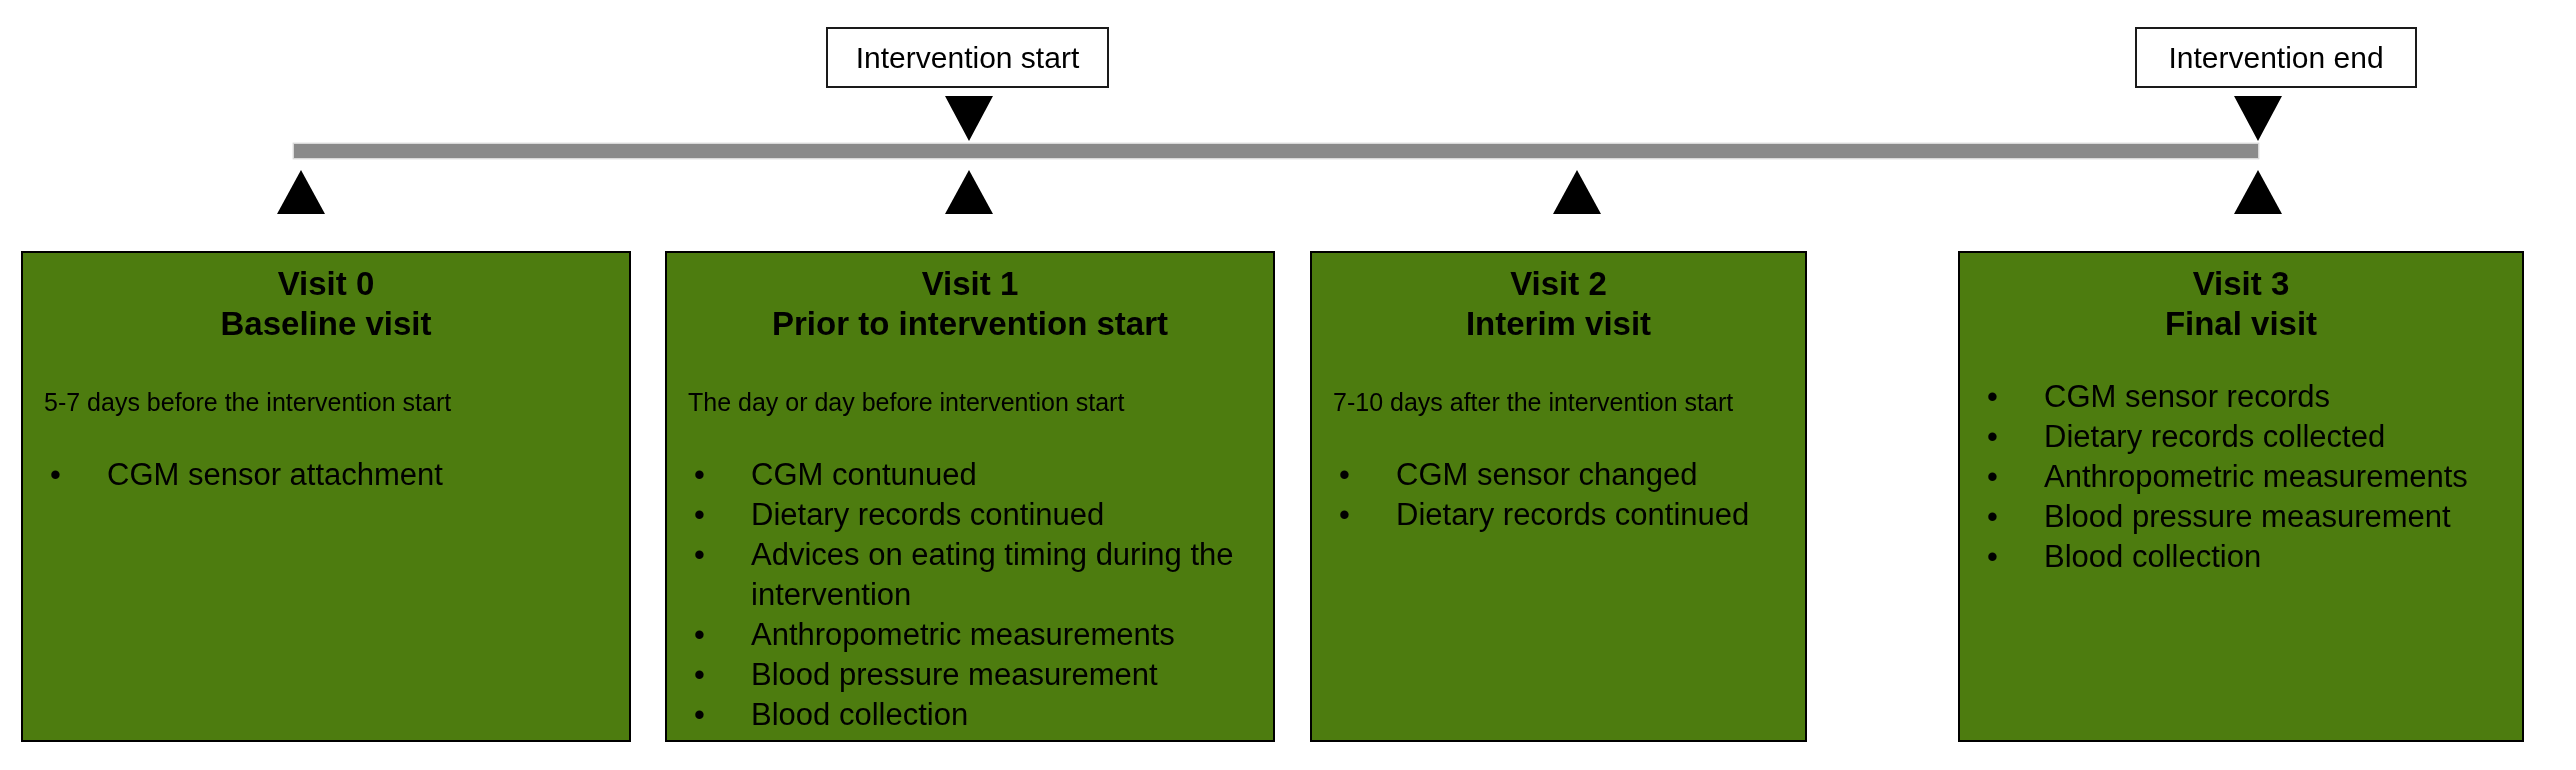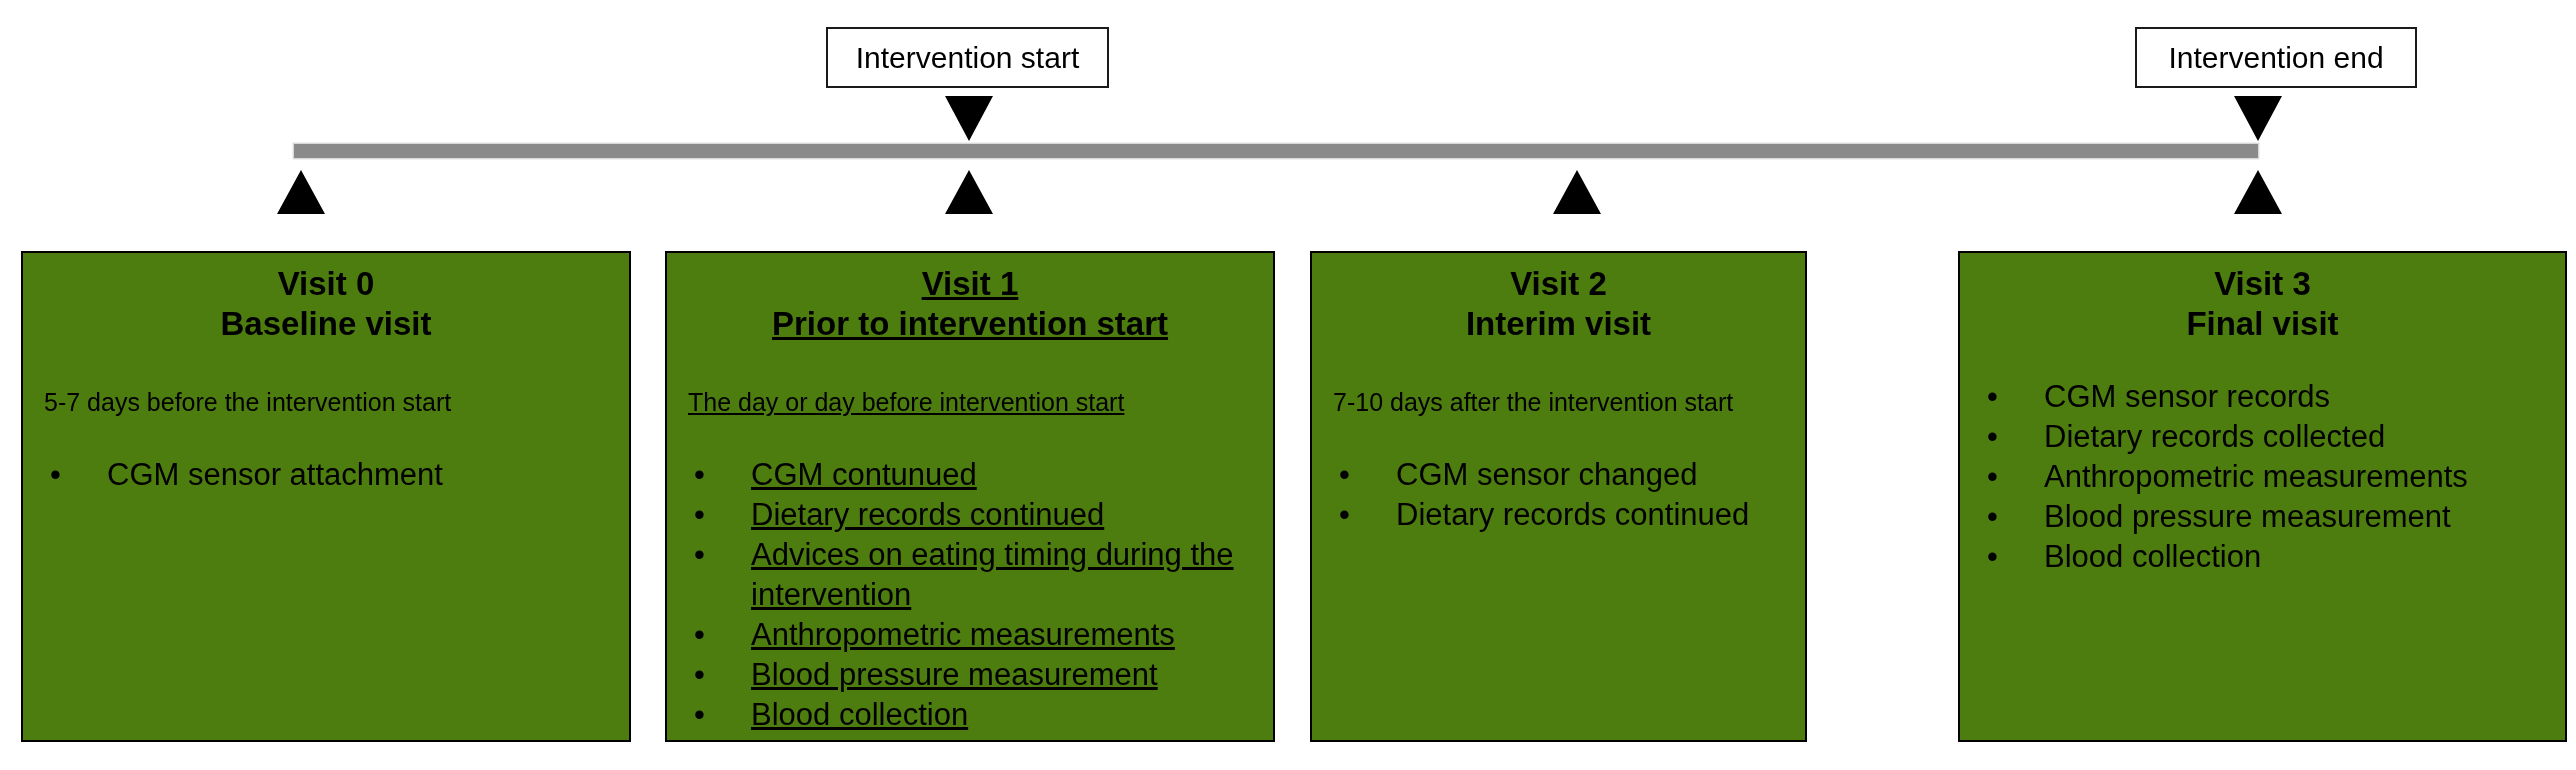--- a/index.html
+++ b/index.html
@@ -73,23 +73,23 @@
   .visit-box {
     position: absolute;
     top: 251px;
     height: 491px;
     box-sizing: border-box;
     border: 2.8px solid #000000;
     background: #4d7c0f;
     overflow: hidden;
   }
   .box-0 { left: 21px;   width: 610px; }
-  .box-1 { left: 665px;  width: 610px; text-decoration: underline; }
+  .box-1 { left: 665px;  width: 610px; }
   .box-2 { left: 1310px; width: 497px; }
-  .box-3 { left: 1958px; width: 609px; }
+  .box-3 { left: 1958px; width: 566px; }
 
   .visit-title {
     margin-top: 11.3px;
     text-align: center;
     font-size: 33px;
     font-weight: bold;
     line-height: 40px;
   }
   .visit-subtitle {
     text-align: center;

